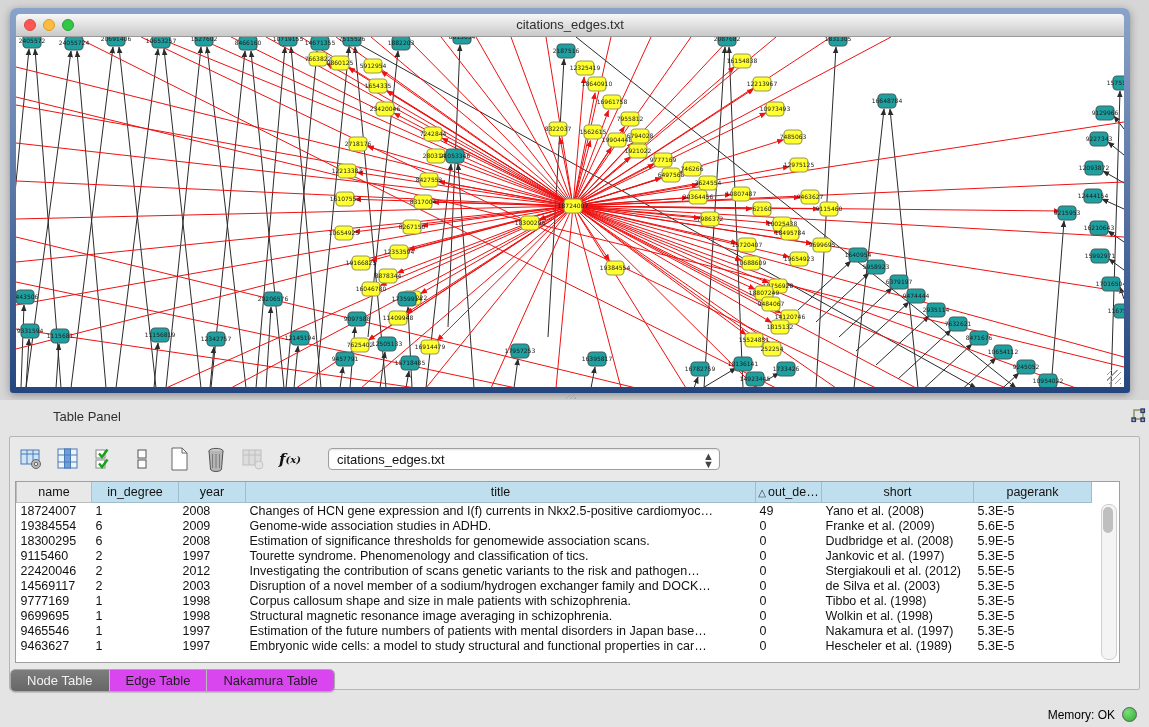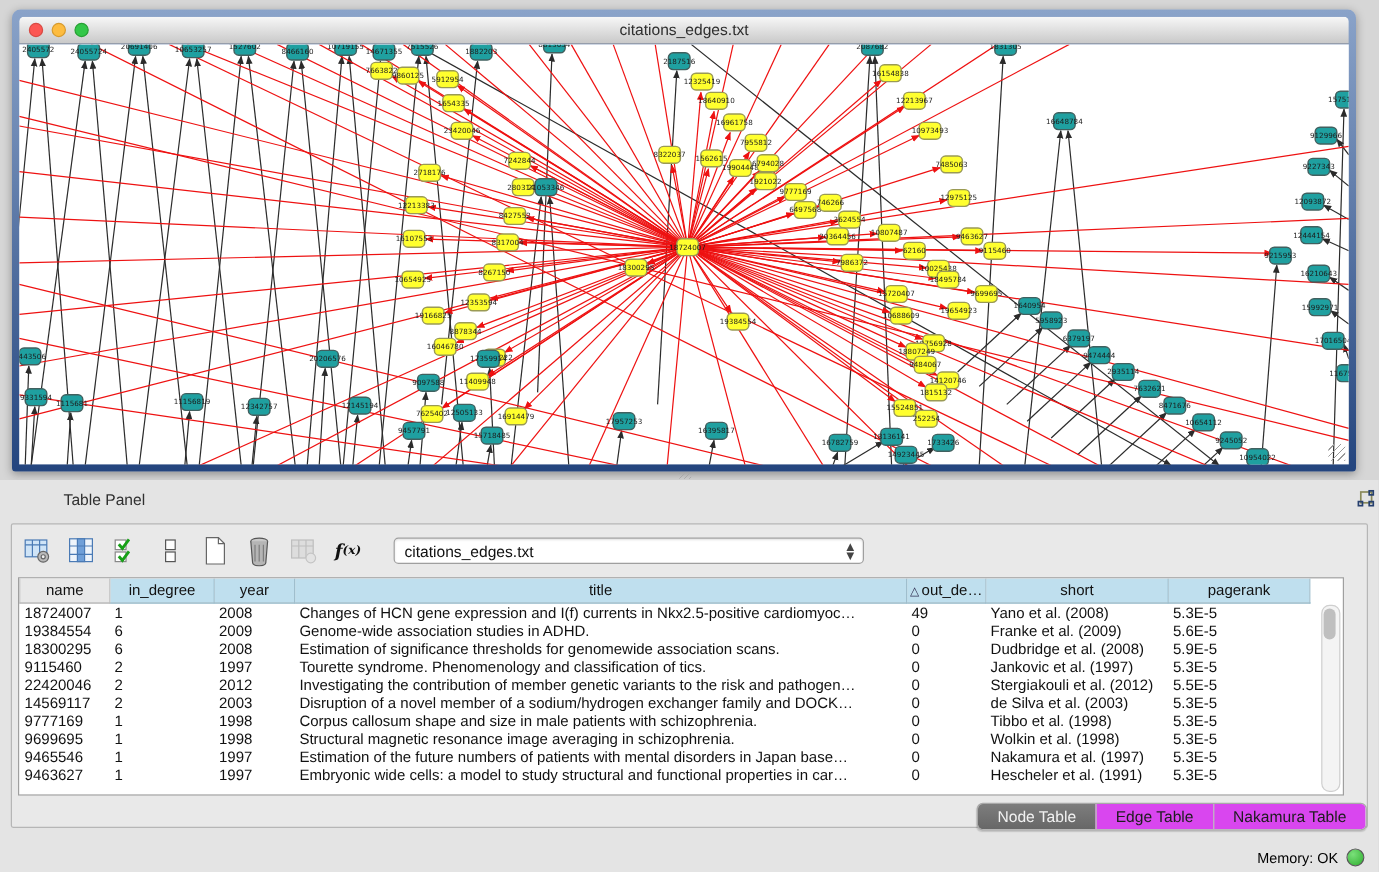--- a/index.html
+++ b/index.html
@@ -40,21 +40,21 @@
     border:1px solid #9f9f9f;overflow:hidden;}
   table.datagrid{border-collapse:collapse;table-layout:fixed;font-size:12.5px;color:#111;width:1075px;}
   table.datagrid th{height:20px;background:#bfdfee;border:1px solid #9fbecd;border-top:none;
     font-weight:normal;font-size:12.5px;text-align:center;padding:0 2px;overflow:hidden;white-space:nowrap;}
   table.datagrid th.plain{background:#e8e8e8;border-color:#bdbdbd;}
   table.datagrid td{height:15px;padding:0 4px;overflow:hidden;white-space:nowrap;border:none;}
   .sort-tri{font-size:10px;color:#335;margin-right:2px;}
   .vscroll{position:absolute;right:2px;top:22px;width:14px;bottom:2px;background:#f4f4f4;
     border:1px solid #cfcfcf;border-radius:7px;}
   .vscroll .thumb{position:absolute;left:1px;top:2px;width:10px;height:26px;background:#bfbfbf;border-radius:6px;}
-  .tabs{position:absolute;left:0;right:0;top:232px;display:flex;justify-content:flex-end;}
+  .tabs{position:absolute;left:0;right:0;top:232px;display:flex;justify-content:flex-start;}
   .seg{display:flex;border:1px solid #a9a9a9;border-radius:5px;overflow:hidden;background:#fdfdfd;
     box-shadow:0 1px 1px rgba(0,0,0,.15);}
   .seg .tab{padding:3px 16px;font-size:13px;color:#1d1d1d;border-left:1px solid #bcbcbc;background:#d946ef;cursor:default;}
   .seg .tab:first-child{border-left:none;}
   .seg .tab.active{background:linear-gradient(#7d7d7d,#676767);color:#f2f2f2;}
   .statusbar{position:absolute;left:0;bottom:0;width:100%;height:26px;}
   .statusbar .mem{position:absolute;right:34px;top:7px;font-size:12px;color:#000000;}
   .statusbar .dot{position:absolute;right:12px;top:6px;width:13px;height:13px;border-radius:50%;
     background:radial-gradient(circle at 35% 30%,#7ae07a,#2fae2f);border:1px solid #5a5a5a;}
   .divider-grip{position:absolute;left:566px;top:394px;width:10px;height:5px;
@@ -859,21 +859,21 @@
               <td>1997</td>
               <td>Tourette syndrome. Phenomenology and classification of tics.</td>
               <td>0</td>
               <td>Jankovic et al. (1997)</td>
               <td>5.3E-5</td>
             </tr>
             <tr>
               <td>22420046</td>
               <td>2</td>
               <td>2012</td>
-              <td>Investigating the contribution of member genetic variants to the risk and pathogen…</td>
+              <td>Investigating the contribution of scans genetic variants to the risk and pathogen…</td>
               <td>0</td>
               <td>Stergiakouli et al. (2012)</td>
               <td>5.5E-5</td>
             </tr>
             <tr>
               <td>14569117</td>
               <td>2</td>
               <td>2003</td>
               <td>Disruption of a novel member of a sodium/hydrogen exchanger family and DOCK…</td>
               <td>0</td>
@@ -906,21 +906,21 @@
               <td>0</td>
               <td>Nakamura et al. (1997)</td>
               <td>5.3E-5</td>
             </tr>
             <tr>
               <td>9463627</td>
               <td>1</td>
               <td>1997</td>
               <td>Embryonic wide cells: a model to study structural and functional properties in car…</td>
               <td>0</td>
-              <td>Hescheler et al. (1991)</td>
+              <td>Hescheler et al. (1989)</td>
               <td>5.3E-5</td>
             </tr>
           </tbody>
       </table>
       <div class="vscroll">
           <div class="thumb"></div>
         </div>
     </div>
 
     <div class="tabs">

